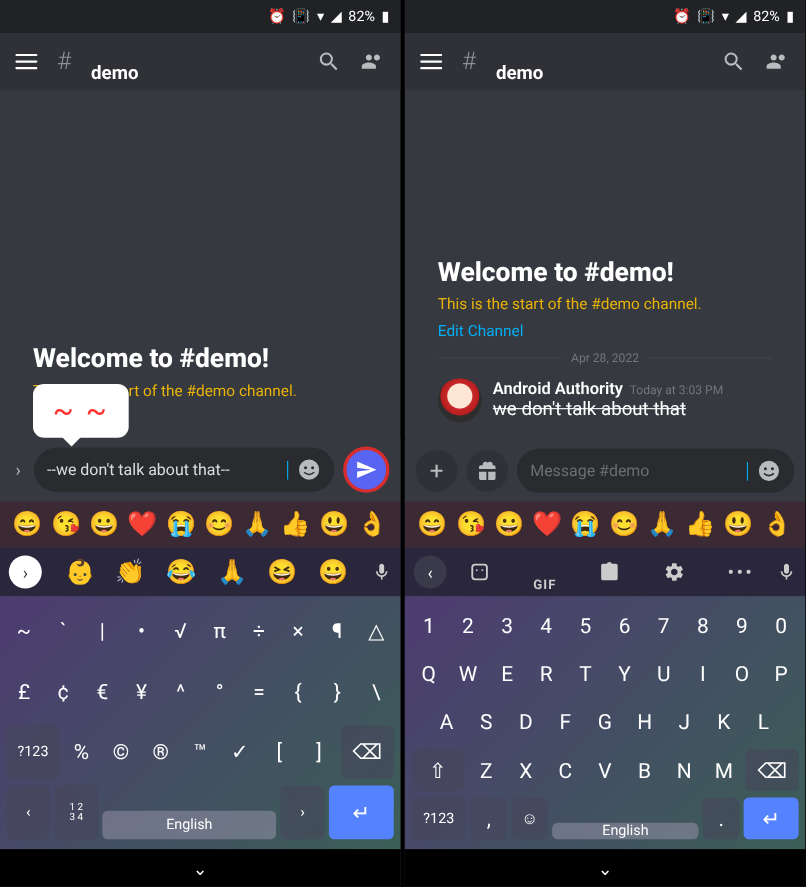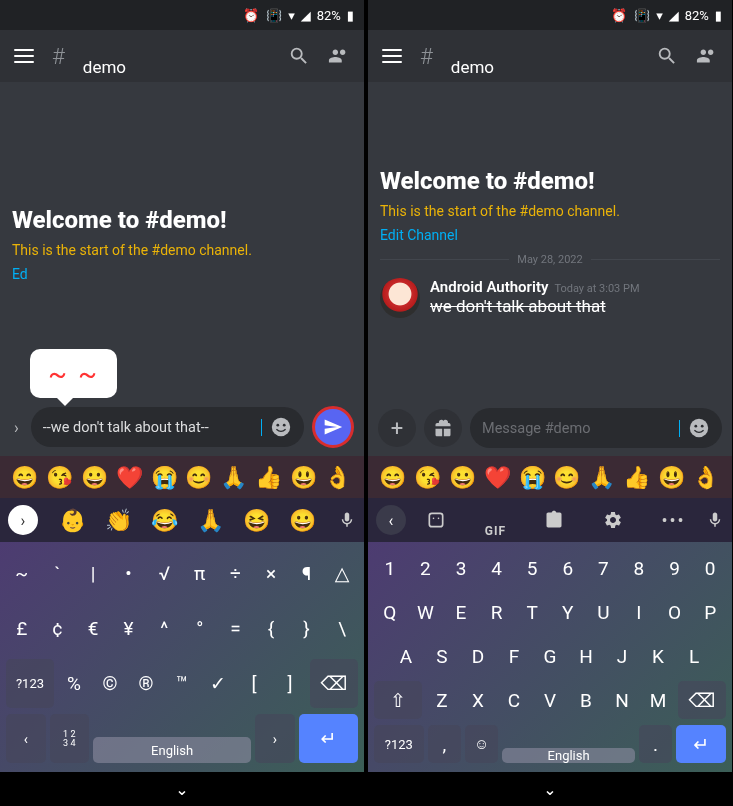--- a/index.html
+++ b/index.html
@@ -36,23 +36,23 @@
   background: #2f3136;
   display: flex;
   align-items: center;
   padding: 0 14px;
   gap: 18px;
   color: #fff;
 }
 .menu-icon { width: 20px; height: 14px; display: flex; flex-direction: column; justify-content: space-between; }
 .menu-icon span { height: 2px; background: #fff; border-radius: 1px; }
 .hash { color: #8e9297; font-size: 22px; font-weight: 300; }
-.channel-name { font-weight: 400; font-size: 17px; flex: 1; margin-top: 21px; }
+.channel-name { font-weight: 700; font-size: 17px; flex: 1; margin-top: 21px; }
 .icon-svg { fill: #b9bbbe; }
-.content { flex: 1; padding: 18px 12px 10px; display: flex; flex-direction: column; justify-content: center; color: #dcddde; }
+.content { flex: 1; padding: 18px 30px 10px; display: flex; flex-direction: column; justify-content: flex-end; color: #dcddde; }
 .welcome-title { font-size: 24px; font-weight: 800; color: #fff; margin-bottom: 8px; }
 .welcome-sub { font-size: 14px; color: #eab308; margin-bottom: 8px; }
 .edit-link { font-size: 14px; color: #00aff4; }
 .tooltip {
   position: absolute;
   background: #fff;
   border-radius: 10px;
   padding: 8px 18px;
   color: #ff3333;
   font-size: 28px;
@@ -319,21 +319,21 @@
       </svg>
     <svg class="icon-svg" width="22" height="22" viewBox="0 0 24 24">
         <path d="M16 11c1.66 0 2.99-1.34 2.99-3S17.66 5 16 5s-3 1.34-3 3 1.34 3 3 3zm-8 0c1.66 0 2.99-1.34 2.99-3S9.66 5 8 5 5 6.34 5 8s1.34 3 3 3zm0 2c-2.33 0-7 1.17-7 3.5V19h14v-2.5c0-2.33-4.67-3.5-7-3.5z"></path>
       </svg>
   </div>
   <div class="content">
     <div class="welcome-title">Welcome to #demo!</div>
     <div class="welcome-sub">This is the start of the #demo channel.</div>
     <div class="edit-link">Edit Channel</div>
     <div class="date-divider">
-        <span>May 28, 2022</span>
+        <span>Apr 28, 2022</span>
       </div>
     <div class="message">
       <div class="avatar"></div>
       <div class="msg-body">
         <div class="msg-head">
           <span class="username">Android Authority</span>
           <span class="timestamp">Today at 3:03 PM</span>
         </div>
         <div class="msg-text">we don't talk about that</div>
       </div>

